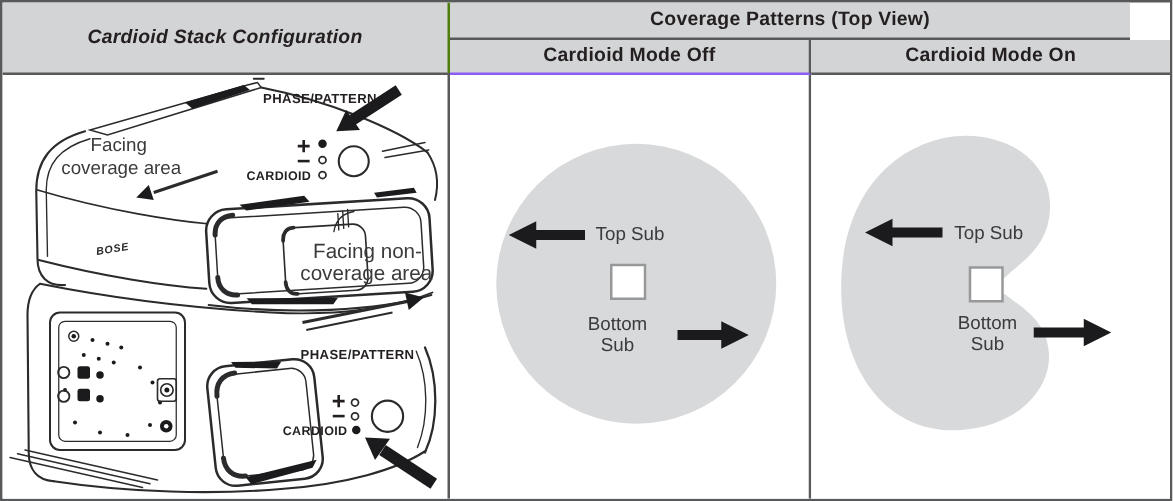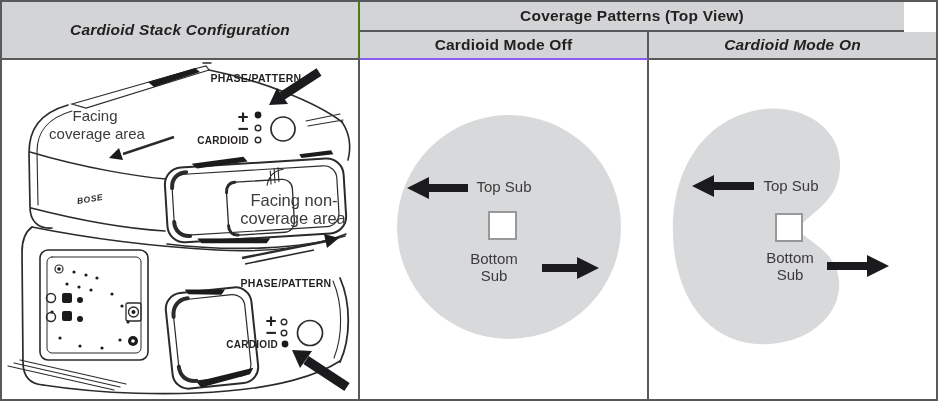--- a/index.html
+++ b/index.html
@@ -1,21 +1,21 @@
 <!DOCTYPE html>
 <html><head>
 <meta charset="utf-8">
 <style>
   html,body{margin:0;padding:0;background:#ffffff;font-family:"Liberation Sans",sans-serif;}
   #figure-table{position:relative;width:938px;height:401px;background:#fff;border:2px solid #58595b;box-sizing:border-box;overflow:hidden;}
   .hdr{position:absolute;display:flex;align-items:center;justify-content:center;background:#d3d4d6;color:#231f20;font-weight:bold;font-size:15.5px;letter-spacing:.2px;}
   .hdr-stack{left:0;top:0;width:356px;height:56px;border-right:6px solid #4d7c0f;border-bottom:2px solid #58595b;font-style:italic;}
   .hdr-coverage{left:358px;top:0;width:544px;height:28px;border-bottom:2px solid #58595b;}
   .hdr-off{left:358px;top:30px;width:287px;height:26px;border-bottom:2px solid #8b5cf6;border-right:2px solid #58595b;}
-  .hdr-on{left:647px;top:30px;width:287px;height:26px;border-bottom:2px solid #58595b;font-style:italic;}
+  .hdr-on{left:647px;top:30px;width:287px;height:26px;border-bottom:2px solid #58595b;}
   .body-cell{position:absolute;top:58px;height:339px;background:#fff;}
   .cell-stack{left:0;width:356px;border-right:2px solid #58595b;}
   .cell-off{left:358px;width:287px;border-right:2px solid #58595b;}
   .cell-on{left:647px;width:287px;}
   svg{display:block;}
   .ln{stroke:#2b2b2d;fill:none;stroke-linecap:round;}
   .lbl{font-size:15px;fill:#3b3b3d;}
   .lbl-big{font-size:16.5px;fill:#3b3b3d;}
   .ctl-title{font-weight:bold;font-size:10.5px;fill:#231f20;letter-spacing:.3px;}
   .ctl-small{font-weight:bold;font-size:10px;fill:#231f20;letter-spacing:.3px;}

